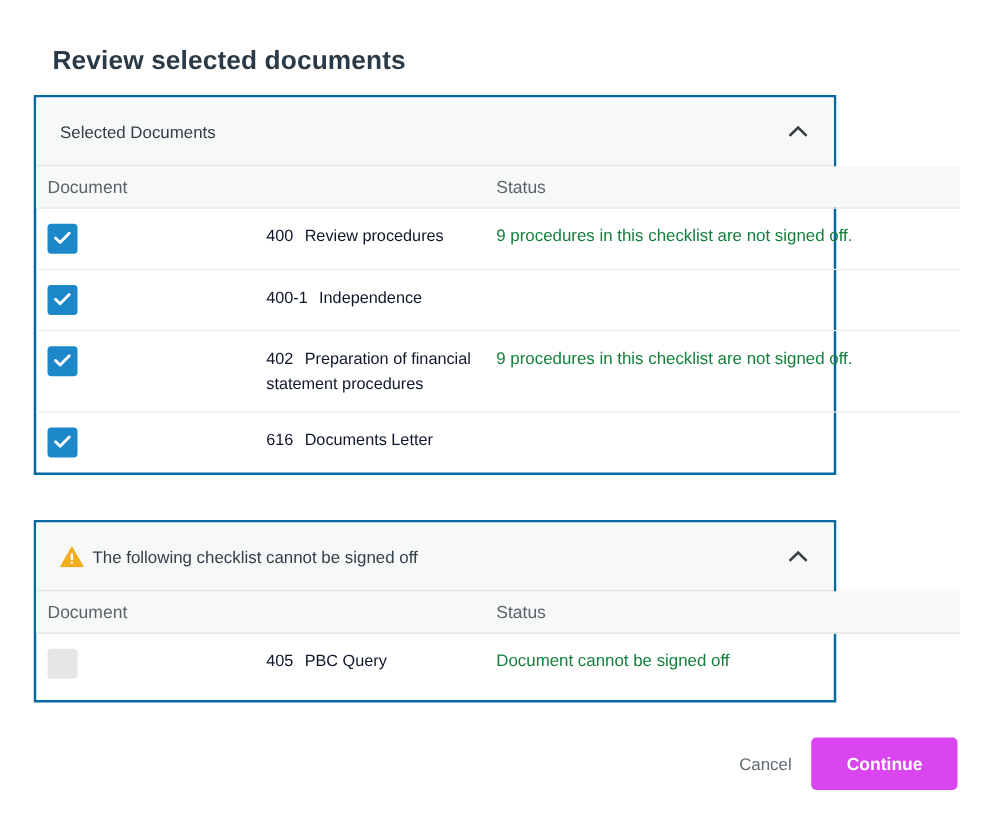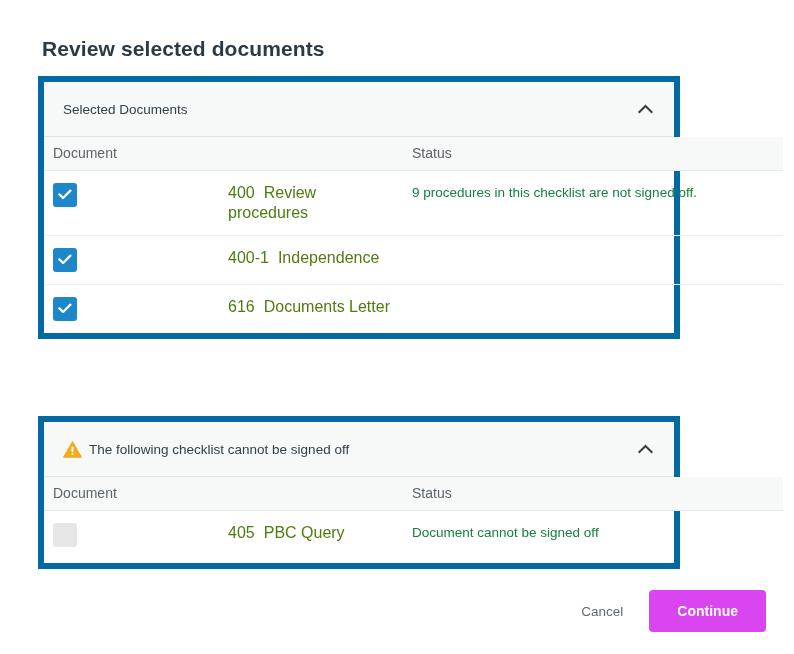--- a/index.html
+++ b/index.html
@@ -26,23 +26,23 @@
     padding: 22px 0 0 27px;
     font-size: 21px;
     font-weight: bold;
     color: #2b3a46;
     letter-spacing: 0.1px;
   }
 
   
   .panel {
     position: absolute;
-    left: 38px;
+    left: 27px;
     width: 642px;
-    border: 6px solid #0369a1;
+    border: 2px solid #0369a1;
     background: #ffffff;
   }
   .panel--selected { top: 76px; }
   .panel--blocked  { top: 416px; }
 
   .panel-header {
     display: flex;
     align-items: center;
     justify-content: space-between;
     height: 55px;
@@ -98,22 +98,22 @@
   .doc-table tbody tr:last-child { border-bottom: none; }
 
   .cell-check {
     width: 58px;
     padding: 12px 0 12px 9px;
     vertical-align: top;
   }
   .cell-doc {
     padding: 12px 12px 12px 0;
     vertical-align: top;
-    font-size: 16px;
-    color: #4d7c0f;
+    font-size: 13px;
+    color: #0f172a;
     line-height: 20px;
   }
   .cell-status {
     padding: 12px 10px 12px 0;
     vertical-align: top;
     font-size: 13.5px;
     color: #15803d;
     line-height: 20px;
   }
   .doc-num { margin-right: 9px; }
@@ -135,21 +135,21 @@
   .cb--checked { background: #1c87c9; }
   .cb--disabled { background: #e6e6e6; cursor: default; }
 
   
   .footer {
     position: absolute;
     right: 28px;
     top: 590px;
     display: flex;
     align-items: center;
-    gap: 14px;
+    gap: 4px;
   }
   .btn-cancel {
     background: none;
     border: none;
     font-family: "Liberation Sans", sans-serif;
     font-size: 13.5px;
     color: #5f6b70;
     cursor: pointer;
     padding: 8px 12px;
   }
@@ -217,20 +217,33 @@
               </svg>
             </span>
           </td>
           <td class="cell-doc">
             <span class="doc-num">400-1</span><span>Independence</span>
           </td>
           <td class="cell-status"></td>
         </tr>
 
 
+        <tr class="row-tall">
+          <td class="cell-check">
+            <span class="cb cb--checked">
+              <svg width="14" height="11" viewBox="0 0 14 11">
+                <path d="M1.4 5.4 L5.1 9 L12.4 1.6" fill="none" stroke="#ffffff" stroke-width="2.3" stroke-linecap="round" stroke-linejoin="round"></path>
+              </svg>
+            </span>
+          </td>
+          <td class="cell-doc" style="max-width:300px;">
+            <span class="doc-num">402</span><span>Preparation of financial statement procedures</span>
+          </td>
+          <td class="cell-status">9 procedures in this checklist are not signed off.</td>
+        </tr>
 
         <tr>
           <td class="cell-check">
             <span class="cb cb--checked">
               <svg width="14" height="11" viewBox="0 0 14 11">
                 <path d="M1.4 5.4 L5.1 9 L12.4 1.6" fill="none" stroke="#ffffff" stroke-width="2.3" stroke-linecap="round" stroke-linejoin="round"></path>
               </svg>
             </span>
           </td>
           <td class="cell-doc">

